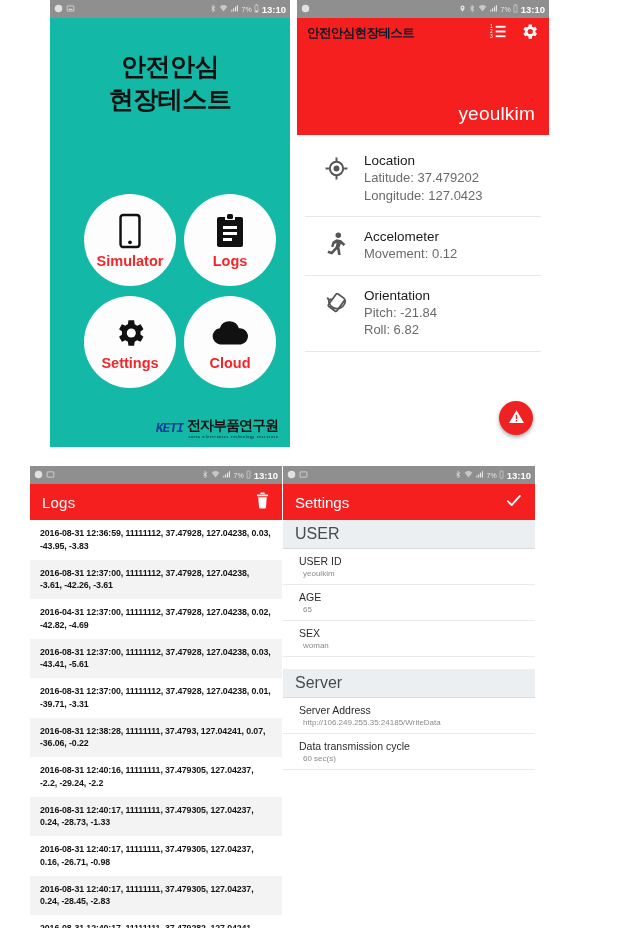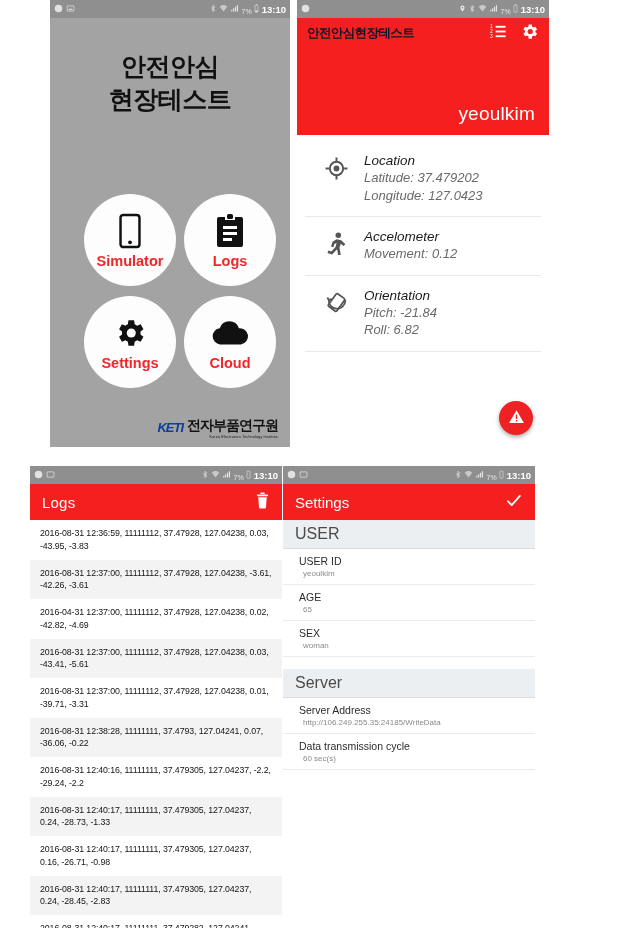--- a/index.html
+++ b/index.html
@@ -13,67 +13,67 @@
 
   
   .phone { position: absolute; background:#fff; overflow:hidden; }
 
   
   .statusbar {
     height: 18px; background:#8f8f8f; display:flex; align-items:center;
     padding: 0 4px; color:#efefef; font-size:9px; letter-spacing:0;
   }
   .sb-left { display:flex; align-items:center; gap:3px; }
-  .sb-right { margin-left:auto; display:flex; align-items:flex-end; gap:2px; }
+  .sb-right { margin-left:auto; display:flex; align-items:center; gap:2px; }
   .sb-ico { display:inline-block; opacity:.92; line-height:1; }
   .sb-batt-txt { font-size:7px; opacity:.9; }
   .sb-clock { font-size:9.5px; color:#fff; font-weight:bold; padding-left:1px; }
 
   
   #screen-main { left:50px; top:0; width:240px; height:447px; background:#ff1f1f; }
-  .splash-body { position:relative; height:429px; background:#a3a3a3; }
+  .splash-body { position:relative; height:429px; background:#14b8a6; }
   .splash-title {
     text-align:center; padding-top:32px; color:#111;
     font-weight:bold; font-size:25px; line-height:1.32; letter-spacing:-0.5px;
   }
   .grid-btns {
     position:absolute; top:176px; left:12px; right:0;
     display:grid; grid-template-columns:1fr 1fr; gap:10px 8px;
     padding: 0 22px; justify-items:center;
   }
   .circle-btn {
     width:92px; height:92px; border-radius:50%; background:#fdfdfd;
     display:flex; flex-direction:column; align-items:center; justify-content:center;
     gap:2px;
   }
   .circle-btn .cb-ico { color:#111; display:flex; align-items:center; justify-content:center; height:40px; }
   .circle-btn .cb-label { color:#f0262a; font-size:14.5px; font-weight:bold; }
   .keti-logo {
-    position:absolute; bottom:8px; right:12px; display:flex; align-items:center; gap:4px;
+    position:absolute; bottom:8px; right:12px; display:flex; align-items:center; gap:4px;font-family:Liberation Mono, monospace;
   }
   .keti-mark { font-size:13px; font-weight:bold; color:#0b3f9b; letter-spacing:-1px; font-style:italic; }
   .keti-kr { color:#111; font-weight:bold; font-size:14px; letter-spacing:-1px; }
   .keti-en { color:#111; font-size:3.6px; letter-spacing:.2px; display:block; text-align:right;}
 
   
   #screen-dash { left:297px; top:0; width:252px; height:447px; }
   .appbar {
     background:#f51f1f; height:30px; display:flex; align-items:center;
     padding:0 10px; color:#0f172a;
   }
   .appbar .ab-title { font-size:12.5px; font-weight:bold; letter-spacing:-.6px; }
   .appbar .ab-actions { margin-left:auto; display:flex; align-items:center; gap:13px; }
   .hero {
     background:#f51f1f; height:87px; position:relative;
   }
   .hero .username {
     position:absolute; right:14px; bottom:10px; color:#fff;
     font-size:19px; letter-spacing:.2px;
   }
-  .sensor-list { background:#fff; padding: 6px 0 0 0; font-style: italic; }
+  .sensor-list { background:#fff; padding: 6px 0 0 0; }
   .sensor-row {
     display:flex; align-items:flex-start; gap:13px;
     padding:12px 14px 12px 16px; border-bottom:1px solid #e8e8e8;
     margin: 0 8px;
   }
   .sensor-row:last-of-type { border-bottom:1px solid #e8e8e8; }
   .sensor-ico { width:30px; min-width:30px; display:flex; justify-content:center; padding-top:3px; color:#555; }
   .sensor-name { font-size:13.5px; color:#1a1a1a; margin-bottom:1px; }
   .sensor-sub { font-size:13px; color:#6a6a6a; line-height:1.35; }
   .fab {
@@ -83,21 +83,21 @@
   }
 
   
   #screen-logs { left:30px; top:466px; width:252px; height:462px; }
   .bar-logs { background:#f51f1f; height:36px; display:flex; align-items:center; padding:0 12px; color:#fff; }
   .bar-logs .bt { font-size:15px; letter-spacing:.2px; }
   .bar-logs .ba { margin-left:auto; }
   .log-list { background:#fff; }
   .log-item {
     padding:7px 10px; font-size:8.8px; color:#141414; line-height:1.45;
-    font-weight:normal; letter-spacing:-.1px;
+    font-weight:bold; letter-spacing:-.1px;
   }
   .log-item.alt { background:#f3f3f3; }
 
   
   #screen-settings { left:283px; top:466px; width:252px; height:462px; }
   .bar-set { background:#f51f1f; height:36px; display:flex; align-items:center; padding:0 12px; color:#fff; }
   .bar-set .bt { font-size:15px; }
   .bar-set .ba { margin-left:auto; }
   .set-section {
     background:#eceff1; padding:5px 12px; font-size:16px; color:#4a4a4a;

